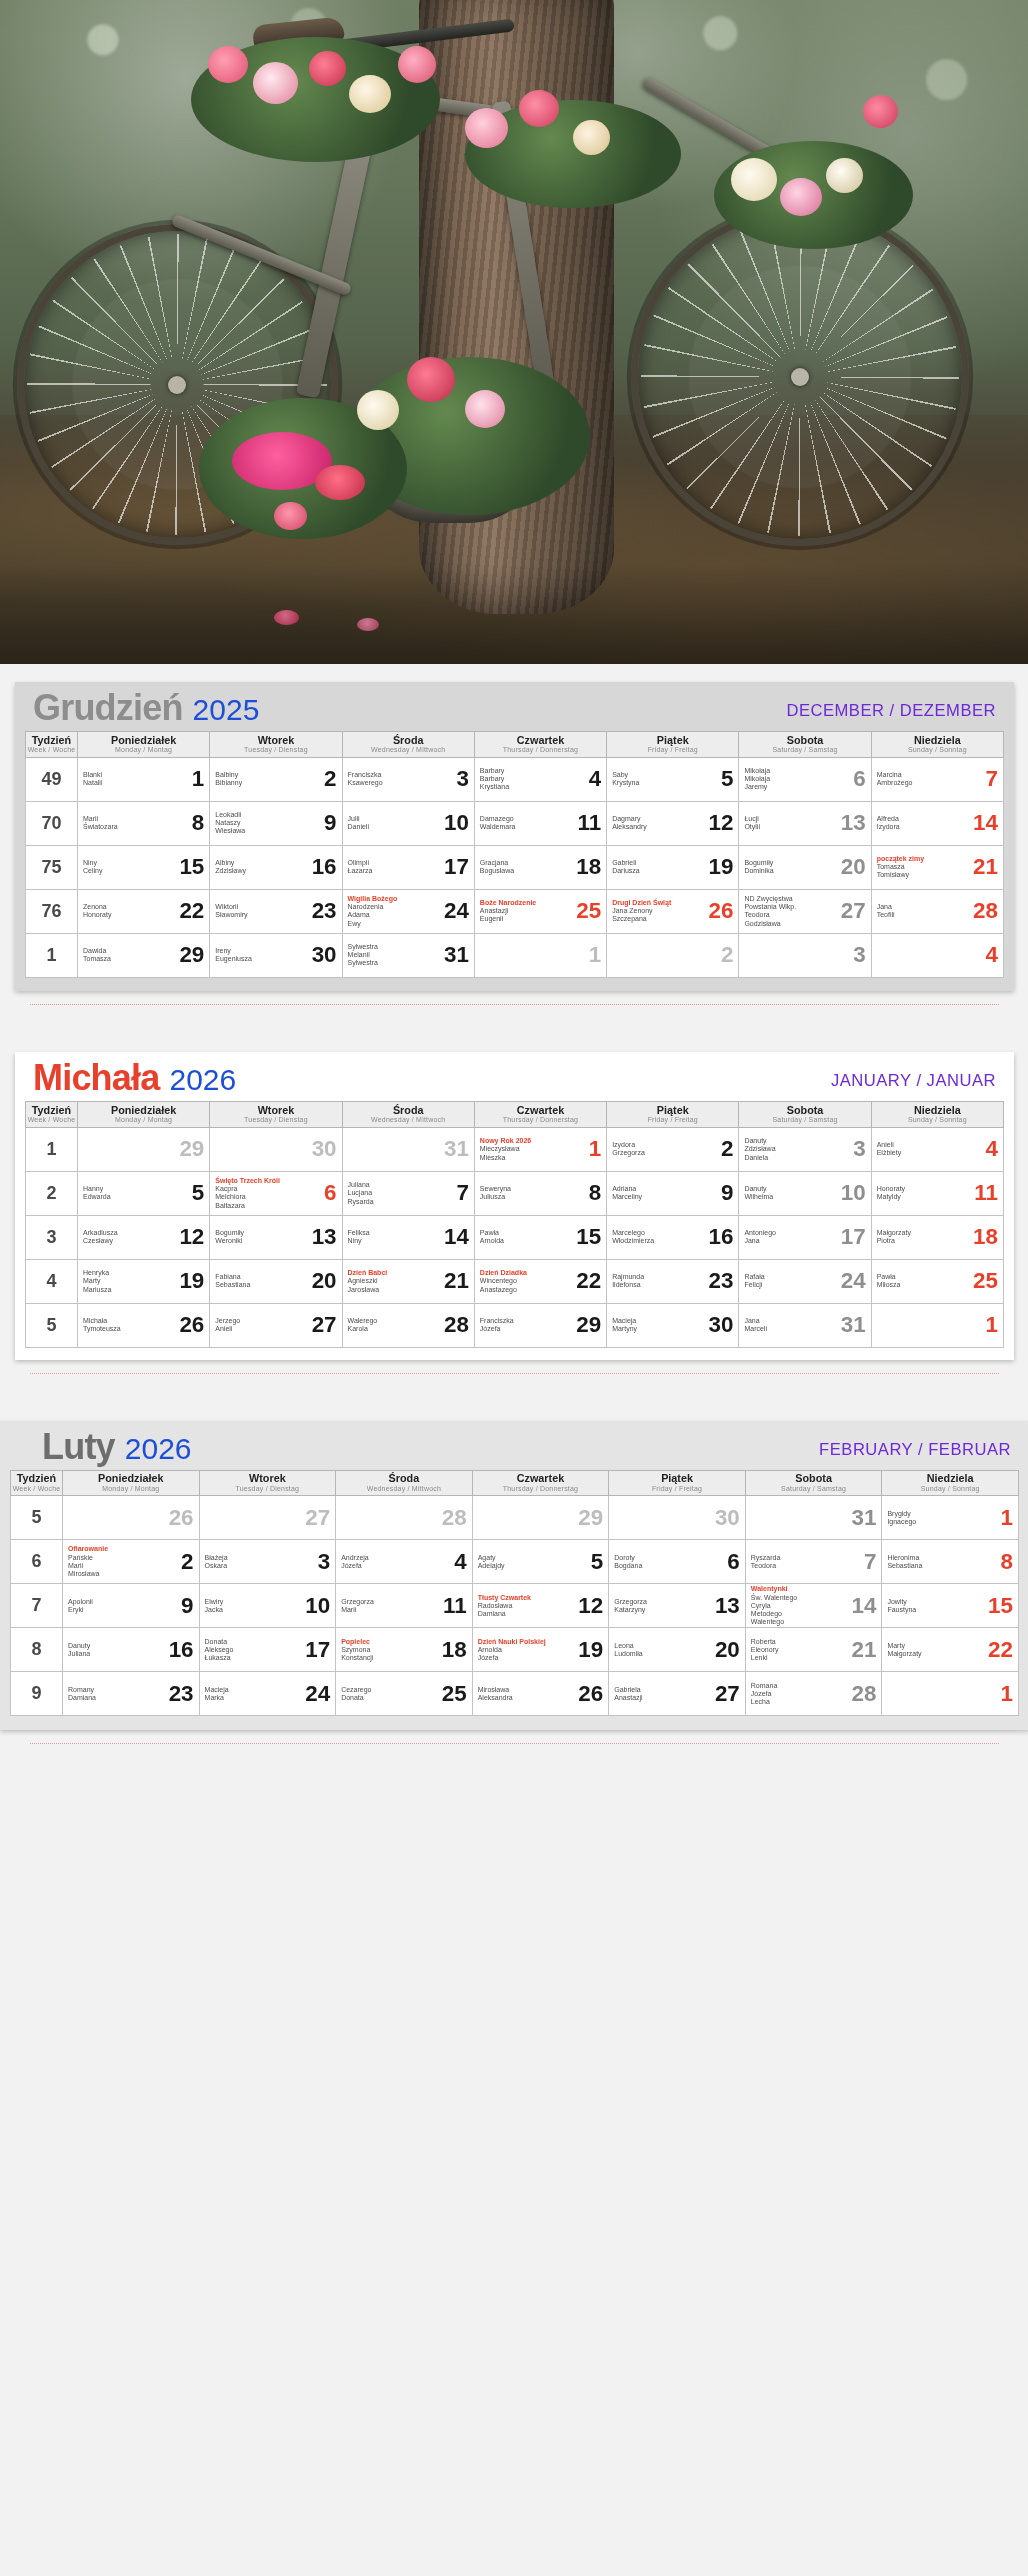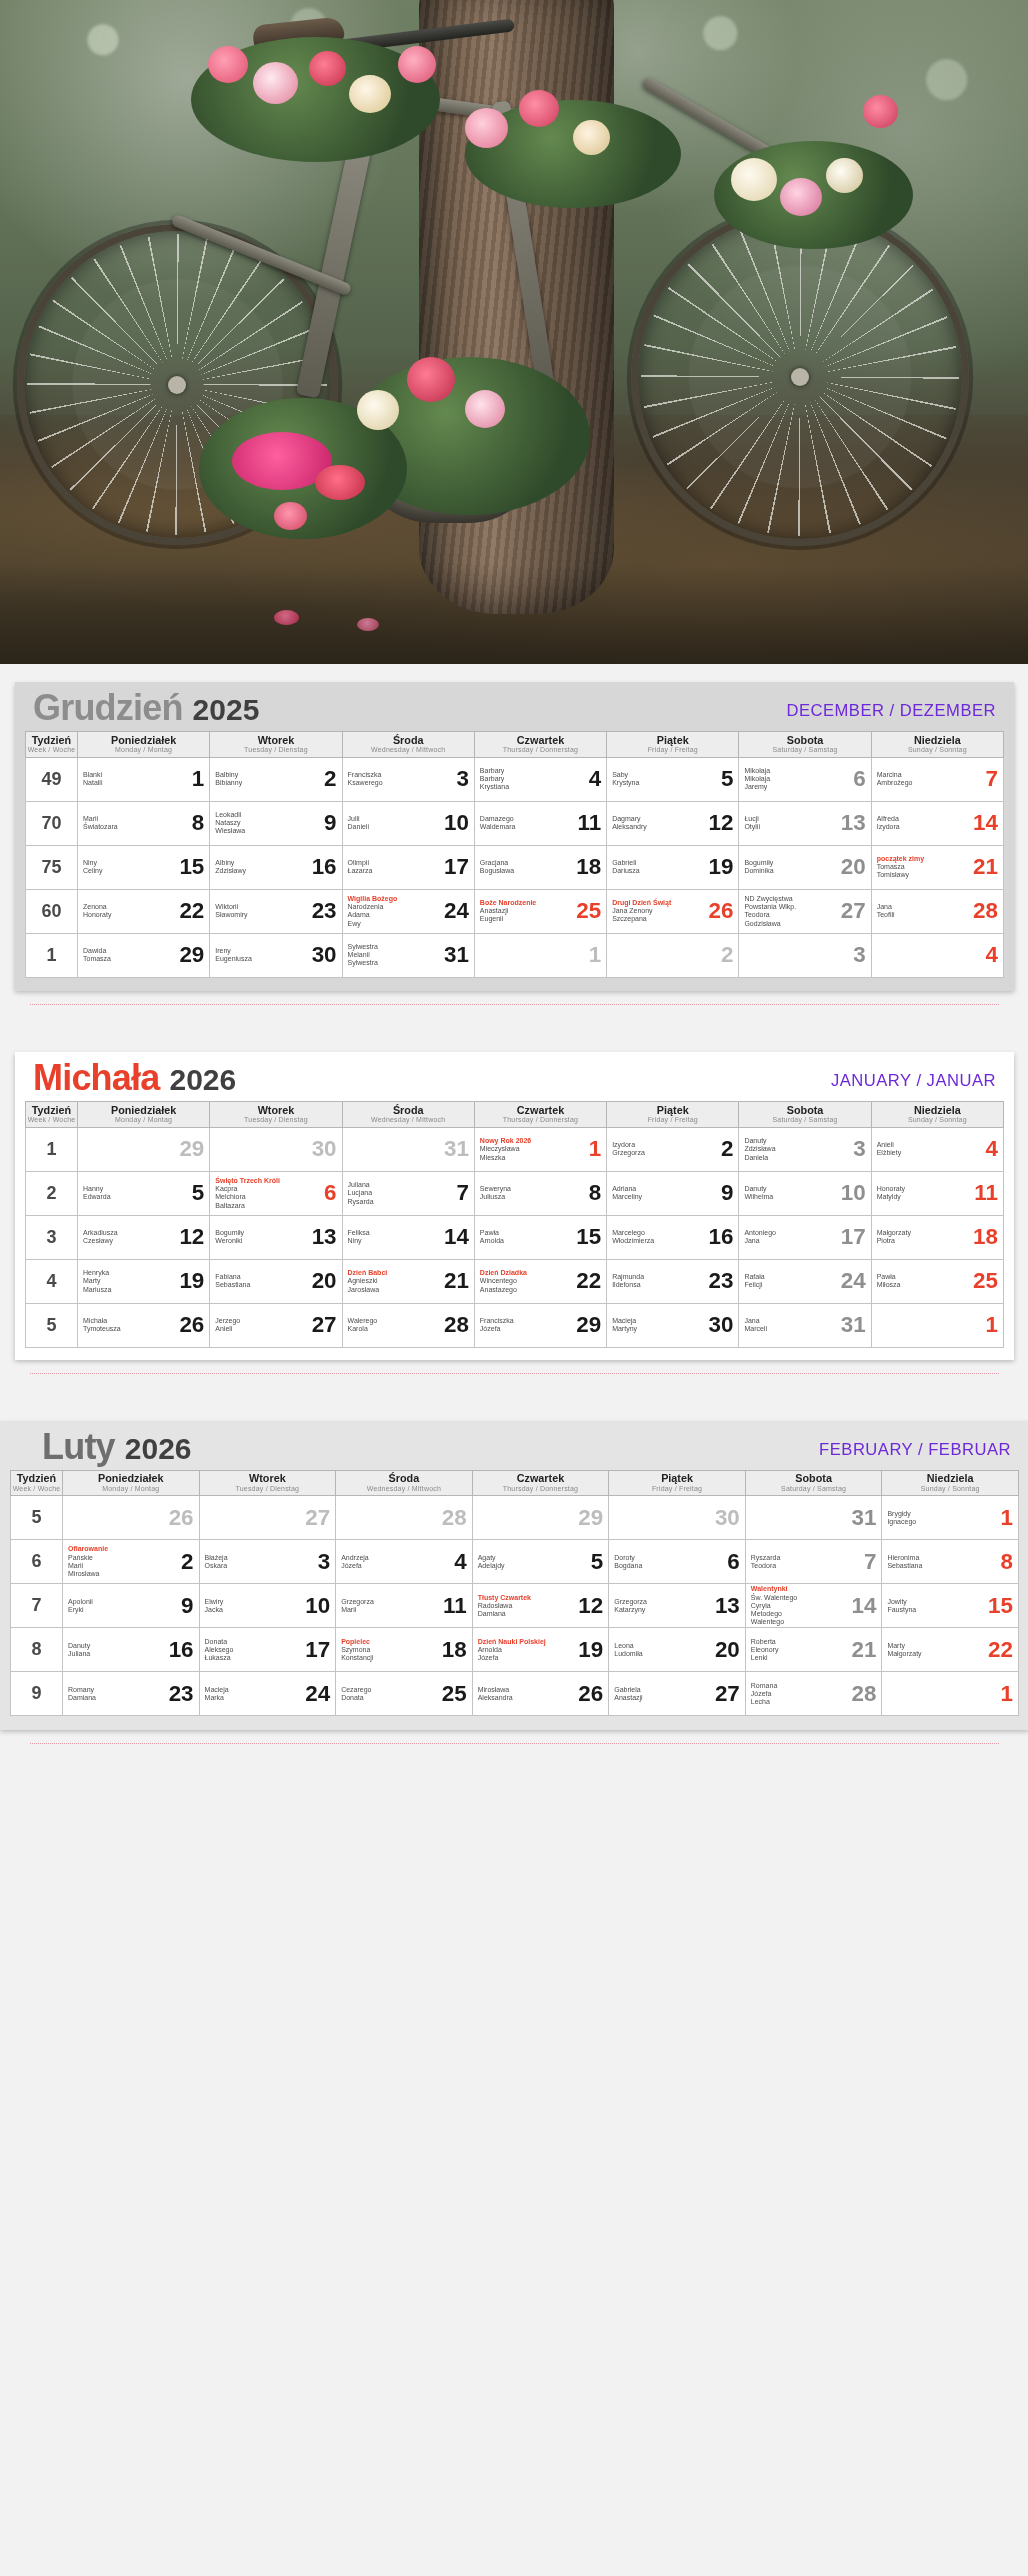--- a/index.html
+++ b/index.html
@@ -114,21 +114,21 @@
   .cal-feb{width:1029px;margin-top:46px;background:#e4e4e4;margin-left:-15px;}
 
   .cal-head{
     display:flex;align-items:flex-end;justify-content:space-between;
     padding:8.3px 18px 5px 18px;
   }
   .cal-dec .cal-head{background:#d7d7d7;}
   .cal-jan .cal-head{background:#ffffff;}
   .cal-feb .cal-head{background:#e4e4e4;padding-left:42px;}
   .m-name{font-size:36px;font-weight:bold;letter-spacing:-0.8px;line-height:1;}
-  .m-year{font-size:30px;font-weight:bold;color:#404040;margin-left:10px;line-height:1;}
+  .m-year{font-size:30px;font-weight:normal;color:#1d4ed8;margin-left:10px;line-height:1;}
   .m-alt{font-size:16.6px;color:#6d28d9;letter-spacing:0.5px;padding-bottom:5px;}
   .grey-name{color:#8d8d8d;}
   .red-name{color:#e8402a;}
   .dark-name{color:#6e6e6e;}
 
   table.grid{border-collapse:collapse;width:100%;table-layout:fixed;}
   table.grid th{
     border:0.8px solid #b5b5b5;
     background:#ededed;
     padding:2.5px 0 3.3px 0;
@@ -455,21 +455,21 @@
                     <div class="names">
                       <div style="color: rgb(232, 64, 42); font-weight: bold;">początek zimy</div>
                       <div>Tomasza</div>
                       <div>Tomisławy</div>
                     </div>
                     <div class="num red">21</div>
                   </div>
                 </td>
               </tr>
               <tr>
-                <td class="wk">60</td>
+                <td class="wk">76</td>
                 <td>
                   <div class="cell">
                     <div class="names">
                       <div>Zenona</div>
                       <div>Honoraty</div>
                     </div>
                     <div class="num">22</div>
                   </div>
                 </td>
                 <td>

